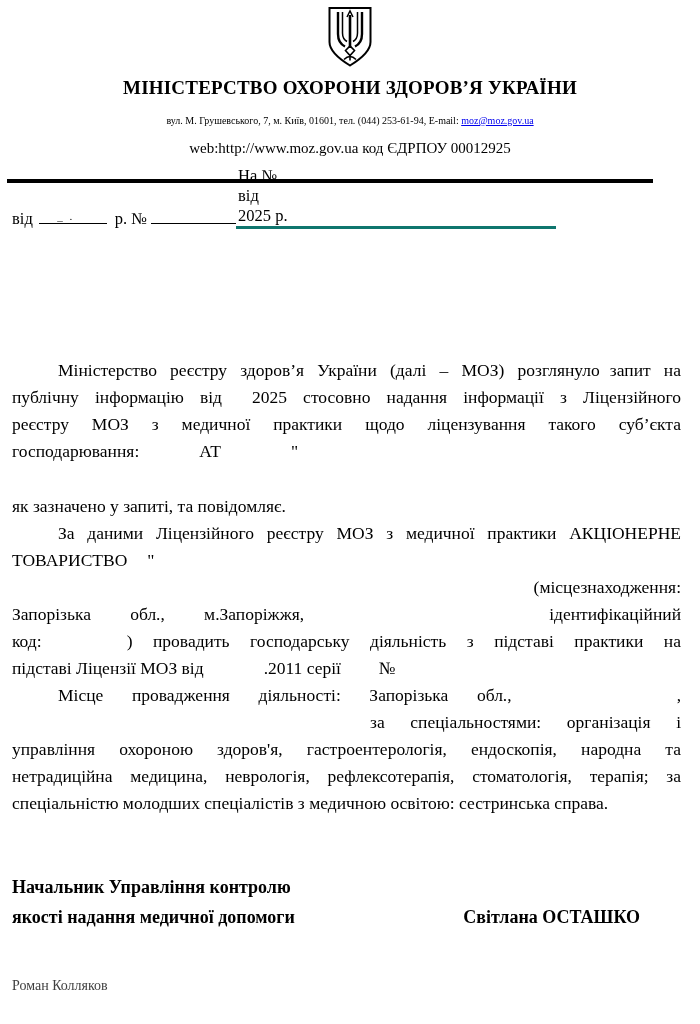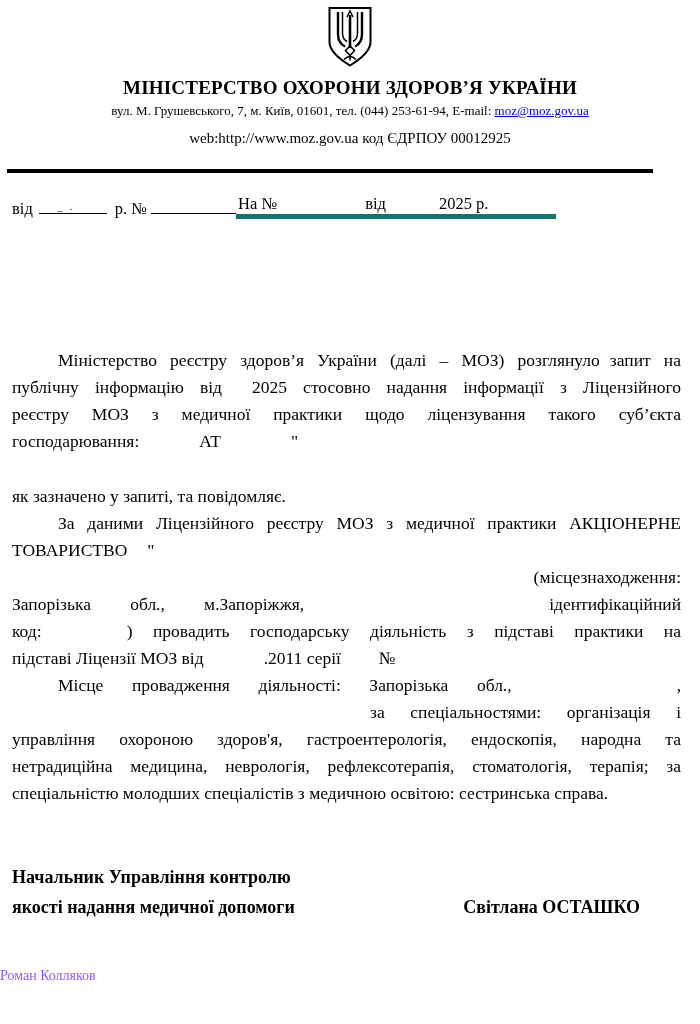--- a/index.html
+++ b/index.html
@@ -3,52 +3,52 @@
 <meta charset="utf-8">
 <style>
   * { margin:0; padding:0; box-sizing:border-box; }
   html,body { background:#ffffff; }
   body { width:700px; height:1024px; font-family:"Liberation Serif","DejaVu Serif",serif; color:#000; }
   .page { width:700px; height:1024px; overflow:hidden; background:#fff; position:relative;border-radius:12px; }
 
   
   .emblem { display:block; margin:6px auto 0; width:46px; height:62px; }
   .title { margin-top:9px; text-align:center; font-size:19px; font-weight:bold; letter-spacing:0.2px; line-height:22px; }
-  .addr  { margin-top:2px; text-align:center; font-size:13px; line-height:19px; }
+  .addr  { margin-top:12px; text-align:center; font-size:10px; line-height:19px; }
   .addr a { color:#0000ee; text-decoration:underline; }
   .web   { text-align:center; font-size:15px; line-height:19px; margin-top:9px; }
   .rule  { margin-top:21px; margin-left:7px; width:646px; height:4px; background:#000; }
 
   
   .ref-row { margin:24px 19px 0 12px; display:flex; justify-content:flex-start; align-items:flex-end; font-size:16.5px; height:22px; }
   .ref-left { display:inline-block; white-space:nowrap; }
   .blank { display:inline-block; border-bottom:1px solid #000; position:relative; vertical-align:baseline; }
   .blank1 { width:68px; margin-left:6px; height:16px; }
   .blank1 .hint { position:absolute; left:0; right:14px; bottom:1px; text-align:center; font-size:11px; letter-spacing:2px; }
   .blank2 { width:85px; margin-left:4px; height:16px; }
   .ref-mid-label { margin-left:8px; }
-  .ref-right { display:inline-flex; width:320px; border-bottom:5px solid #0f766e; white-space:nowrap; padding-left:2px; }
+  .ref-right { display:inline-flex; width:320px; border-bottom:3px solid #0f766e; white-space:nowrap; padding-left:2px;flex-direction:column; }
   .rgap1 { display:inline-block; width:88px; }
   .rgap2 { display:inline-block; width:53px; }
 
   
   .body { margin-top:128px; padding:0 19px 0 12px; font-size:17.5px; }
   .bline { line-height:27px; height:27px; overflow:hidden; white-space:nowrap; }
   .bline.just { text-align:justify; white-space:normal; }
   .bline.just::after { content:""; display:inline-block; width:100%; height:0; }
   .bline.right { text-align:right; }
   .gap { display:inline-block; }
 
   
   .sig { margin-top:55px; padding:0 19px 0 12px; font-weight:bold; font-size:18px; line-height:30px; }
   .sig-row2 { display:flex; }
   .sig-name { margin-left:auto; margin-right:41px; white-space:nowrap; }
 
   
-  .footer { margin-top:46px; font-size:14px; color:#8b5cf6; }
+  .footer { margin-top:46px; padding-left:12px; font-size:14px; color:#404040; }
 </style>
 </head>
 <body>
 
 <div class="page">
 
   <svg class="emblem" viewBox="0 0 46 62" aria-hidden="true">
     <path d="M2.5,2 H43.5 V36 Q43.5,47 23,59.5 Q2.5,47 2.5,36 Z" fill="none" stroke="#000" stroke-width="2"></path>
     <path d="M11,6 V28 Q11,37 18,40.5" fill="none" stroke="#000" stroke-width="2.4"></path>
     <path d="M35,6 V28 Q35,37 28,40.5" fill="none" stroke="#000" stroke-width="2.4"></path>

